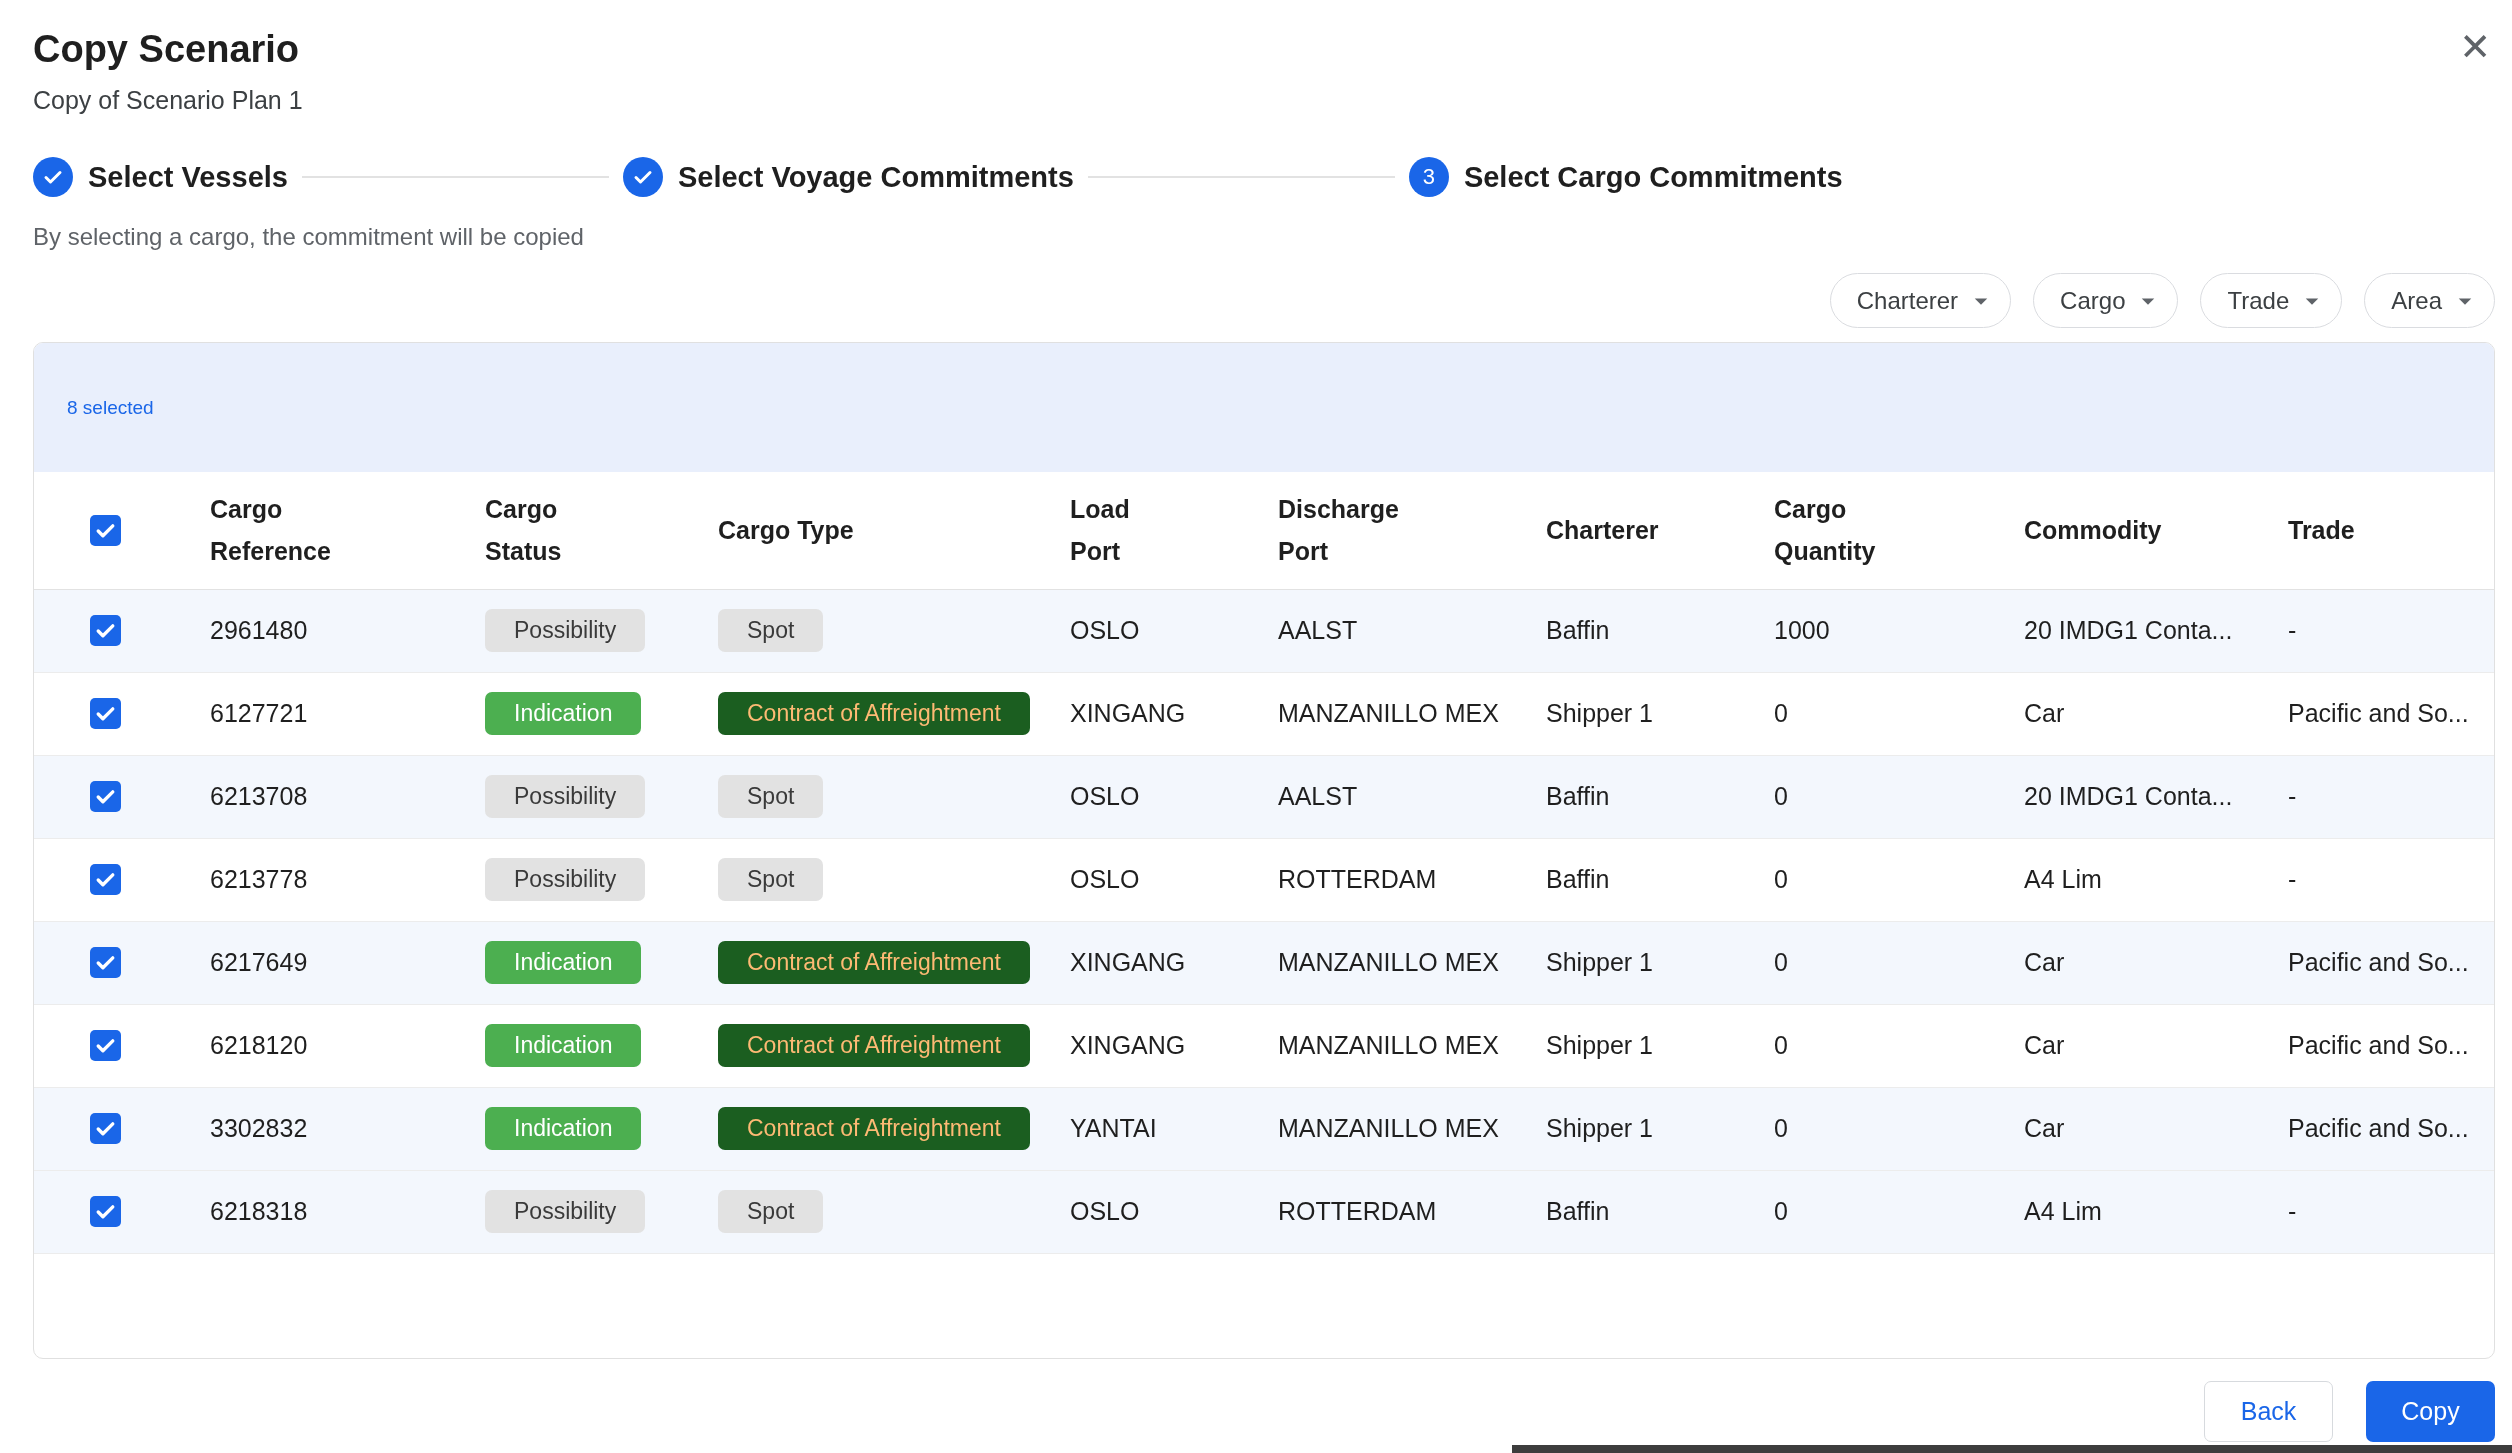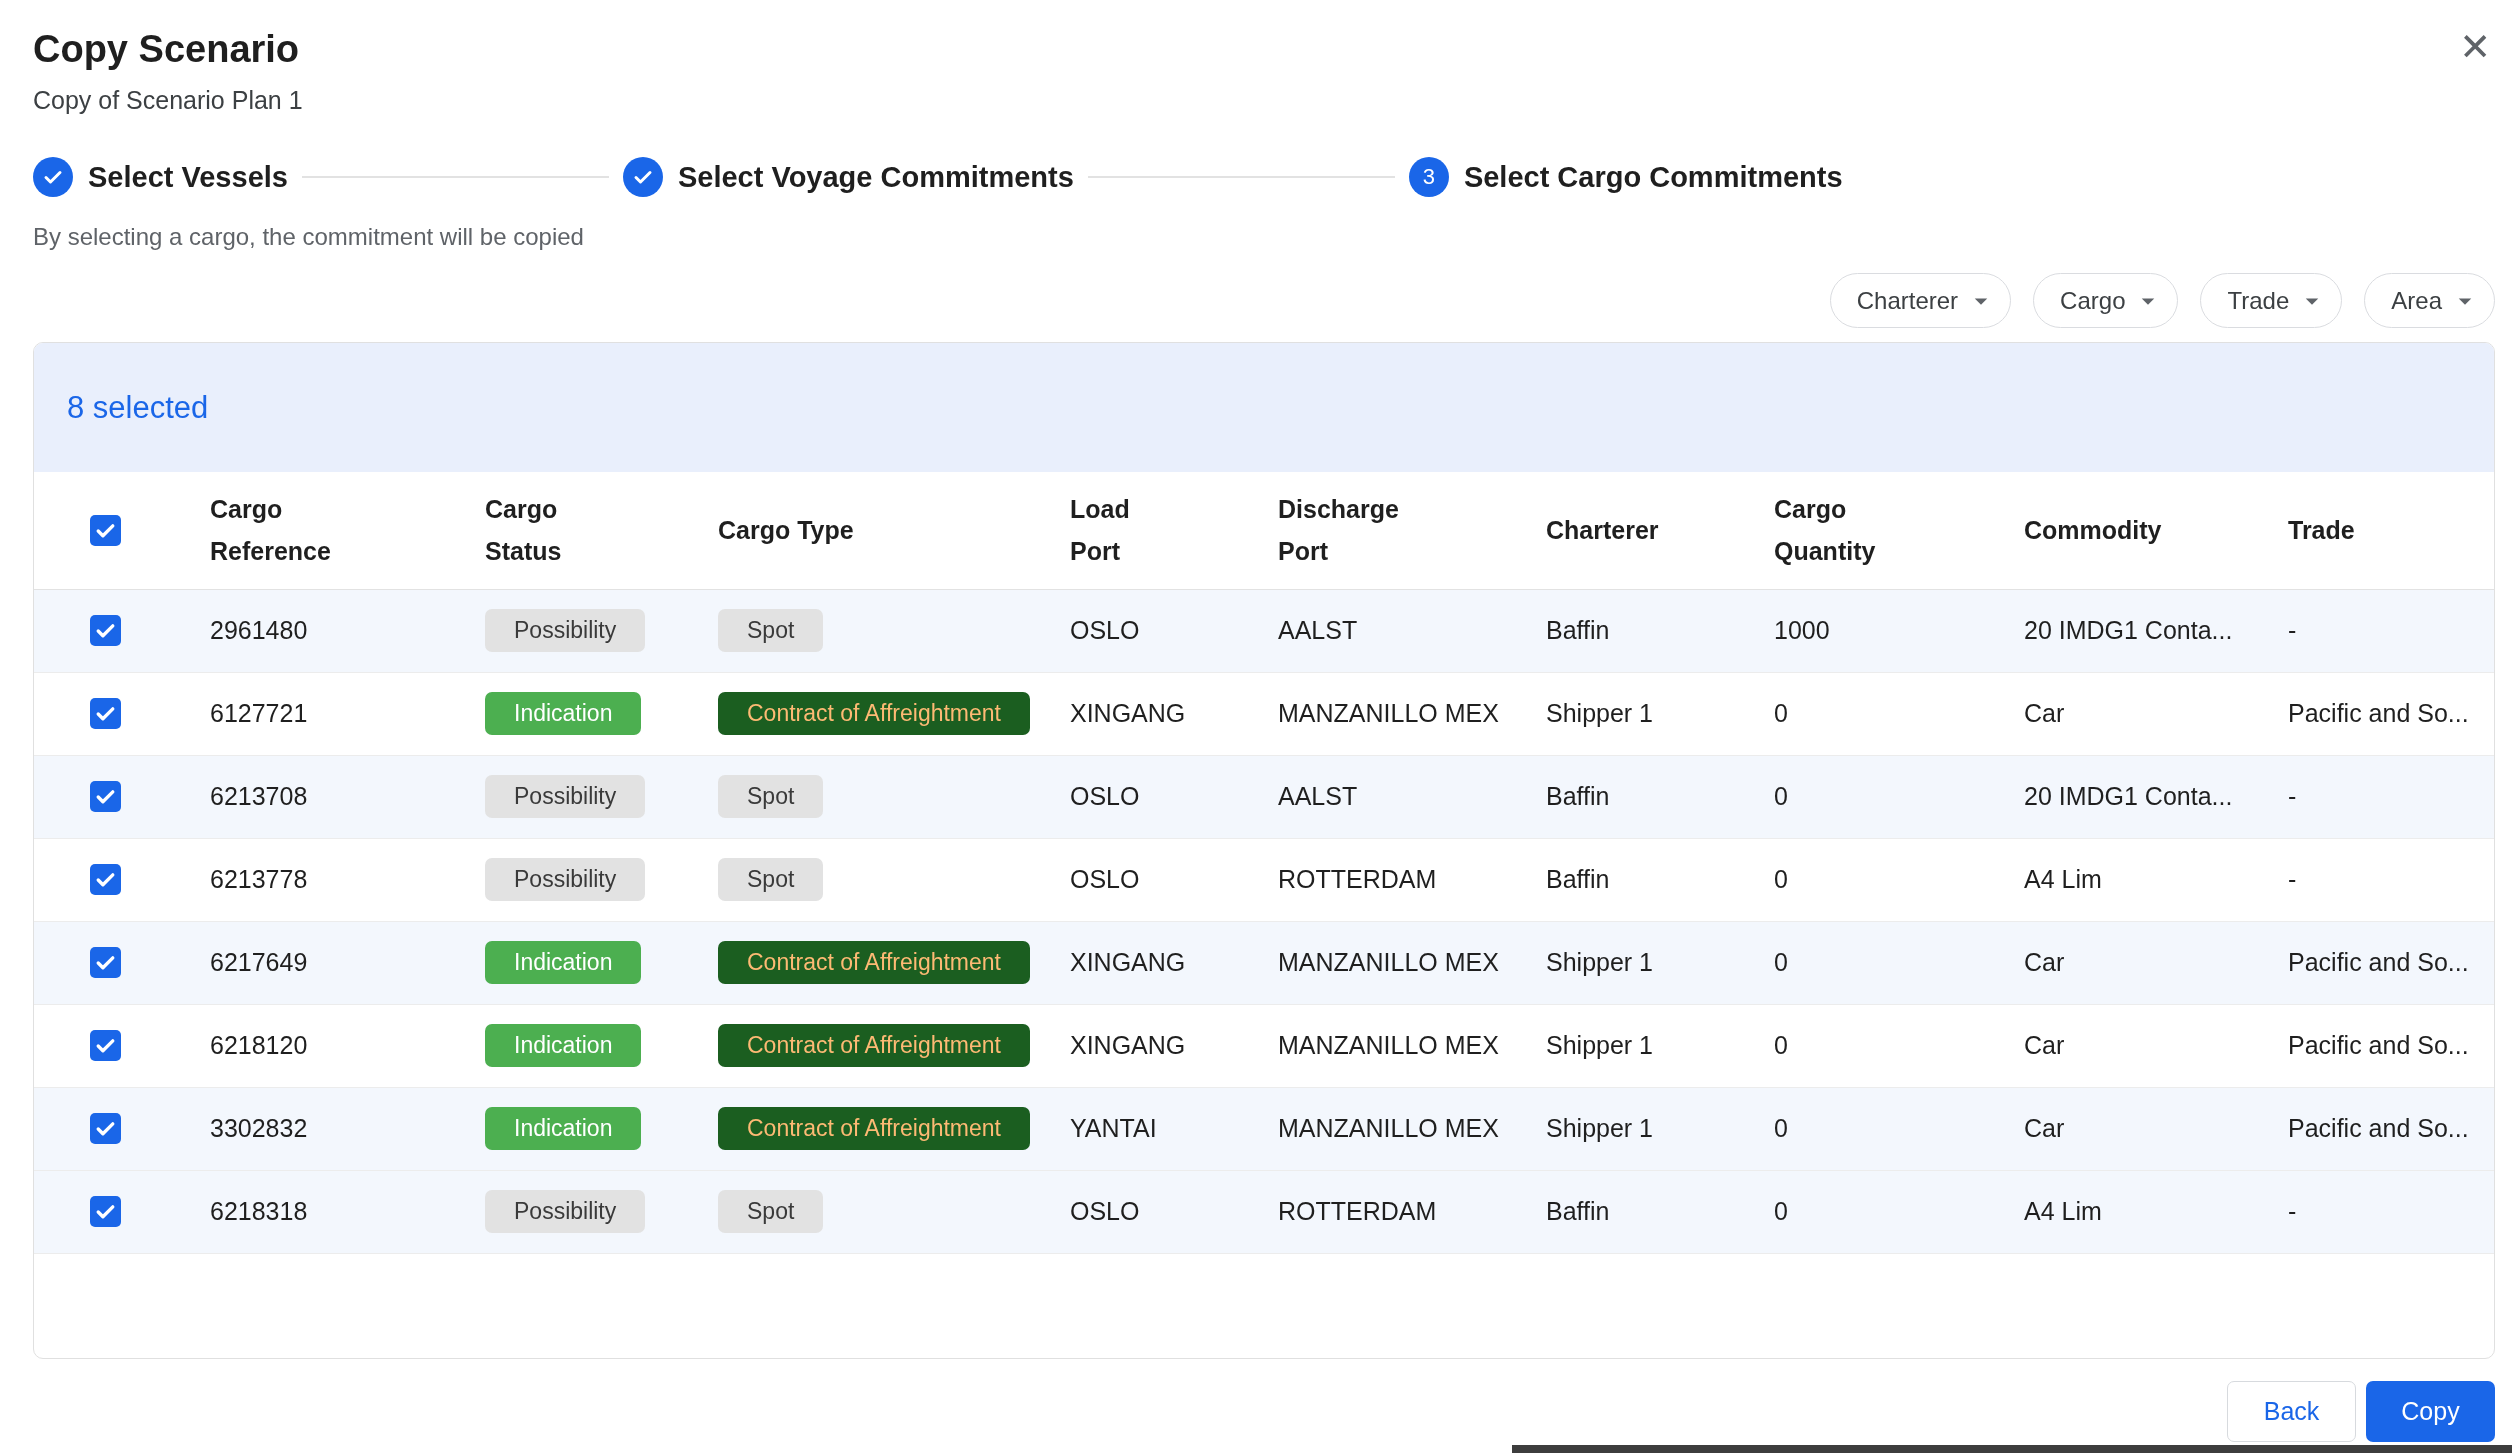--- a/index.html
+++ b/index.html
@@ -48,21 +48,21 @@
   }
   .chevron svg{display:block;}
 
   
   .table-card{
     margin-top:14px;border:1px solid #e0e0e0;border-radius:10px;
     overflow:hidden;height:1017px;background:#fff;
   }
   .selected-band{
     height:129px;display:flex;align-items:center;padding:0 33px;
-    background:var(--band);color:var(--accent);font-size:31px;
+    background:var(--band);color:var(--accent);font-size:19px;
   }
   table{width:100%;border-collapse:collapse;table-layout:fixed;}
   thead th{
     height:117px;text-align:left;vertical-align:middle;font-size:25px;
     font-weight:700;color:#1f1f1f;white-space:pre-line;line-height:42px;
     border-bottom:1px solid #e2e2e2;background:#fff;
   }
   tbody td{height:83px;vertical-align:middle;font-size:25px;color:#1f1f1f;}
   tbody tr{border-bottom:1px solid #ececec;}
   tbody tr:nth-child(odd){background:var(--stripe);}
@@ -72,21 +72,21 @@
   .checkbox{
     width:31px;height:31px;border-radius:5px;background:var(--accent);
     display:flex;align-items:center;justify-content:center;cursor:pointer;flex:none;
   }
   .badge{display:inline-block;padding:7px 29px;border-radius:7px;font-size:23px;line-height:1.3;}
   .badge-gray{background:var(--badge-gray);color:#3a3a3a;}
   .badge-green{background:var(--badge-green);color:#fff;}
   .badge-darkgreen{background:var(--badge-darkgreen);color:#fdba74;}
 
   
-  .footer{margin-top:22px;display:flex;justify-content:flex-end;gap:10px;}
+  .footer{margin-top:22px;display:flex;justify-content:flex-end;gap:33px;}
   .btn{
     height:61px;min-width:129px;padding:0 26px;border-radius:7px;
     font-size:25px;font-family:inherit;cursor:pointer;font-weight:500;
   }
   .btn-back{background:#fff;border:1px solid #d7dade;color:var(--accent);}
   .btn-copy{background:var(--accent);border:none;color:#fff;}
 
   .bottom-strip{position:absolute;bottom:0;left:1512px;right:0;height:8px;background:#3d3d3d;}
 </style>
 </head>

